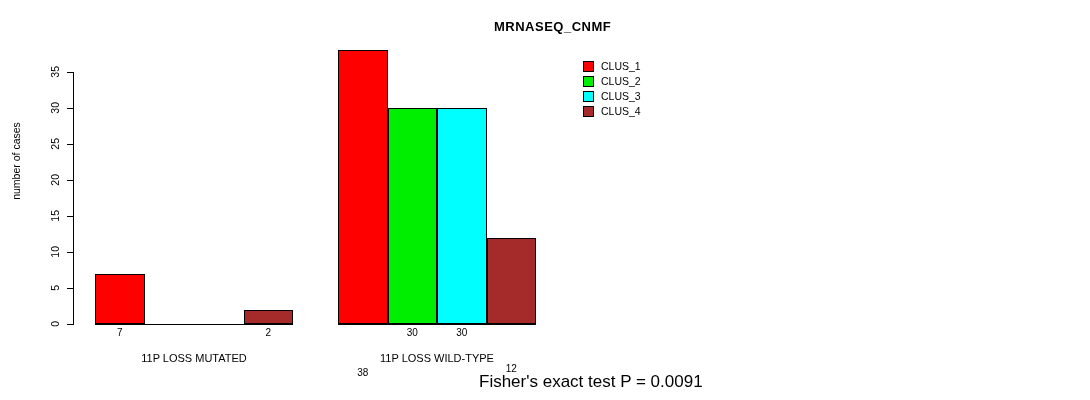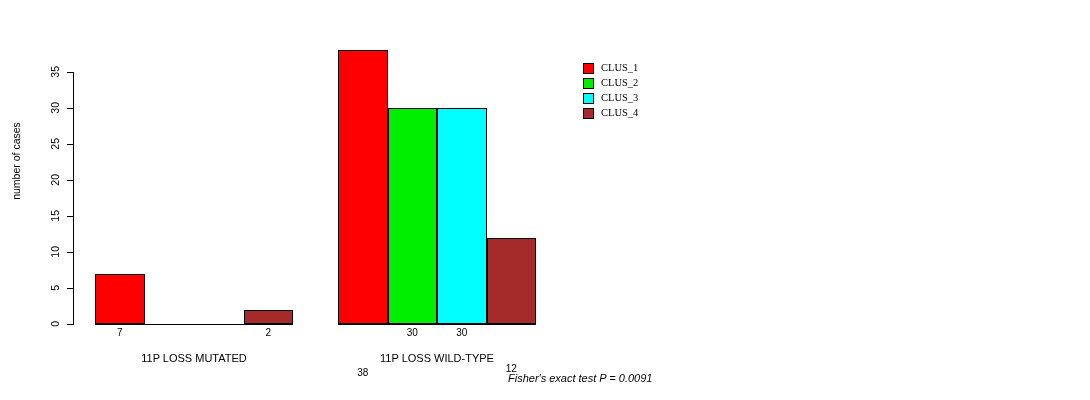--- a/index.html
+++ b/index.html
@@ -103,53 +103,52 @@
   }
 
   
   #legend {
     position: absolute;
     left: 583px;
     top: 61px;
   }
   .legend-row {
     display: flex;
-    align-items: center;
+    align-items: flex-start;
     height: 15px;
-    font-family: Liberation Serif, serif;
   }
   .legend-swatch {
     width: 11px;
     height: 11px;
     box-sizing: border-box;
     border: 1px solid #000000;
     margin-right: 7px;
     flex: 0 0 auto;
   }
   .legend-label {
     font-size: 10.5px;
     white-space: nowrap;
     line-height: 1;
   }
 
   
   #footer-note {
     position: absolute;
-    left: 508px;
+    left: 479px;
     top: 372px;
-    font-size: 11px;
-    white-space: nowrap;
-    font-style: italic;
+    font-size: 17px;
+    white-space: nowrap;
   }
 </style>
 </head>
 <body>
 
 <div id="plot-root">
 
+  <div id="chart-title-inner">MRNASEQ_CNMF</div>
 
   <div id="y-axis">
     <div id="y-axis-line"></div>
     <div id="y-ticks">
         <div class="y-tick" style="top: 324px;"></div>
         <div class="y-tick-label-wrap" style="top: 315px;">
           <span>0</span>
         </div>
         <div class="y-tick" style="top: 288px;"></div>
         <div class="y-tick-label-wrap" style="top: 279px;">

